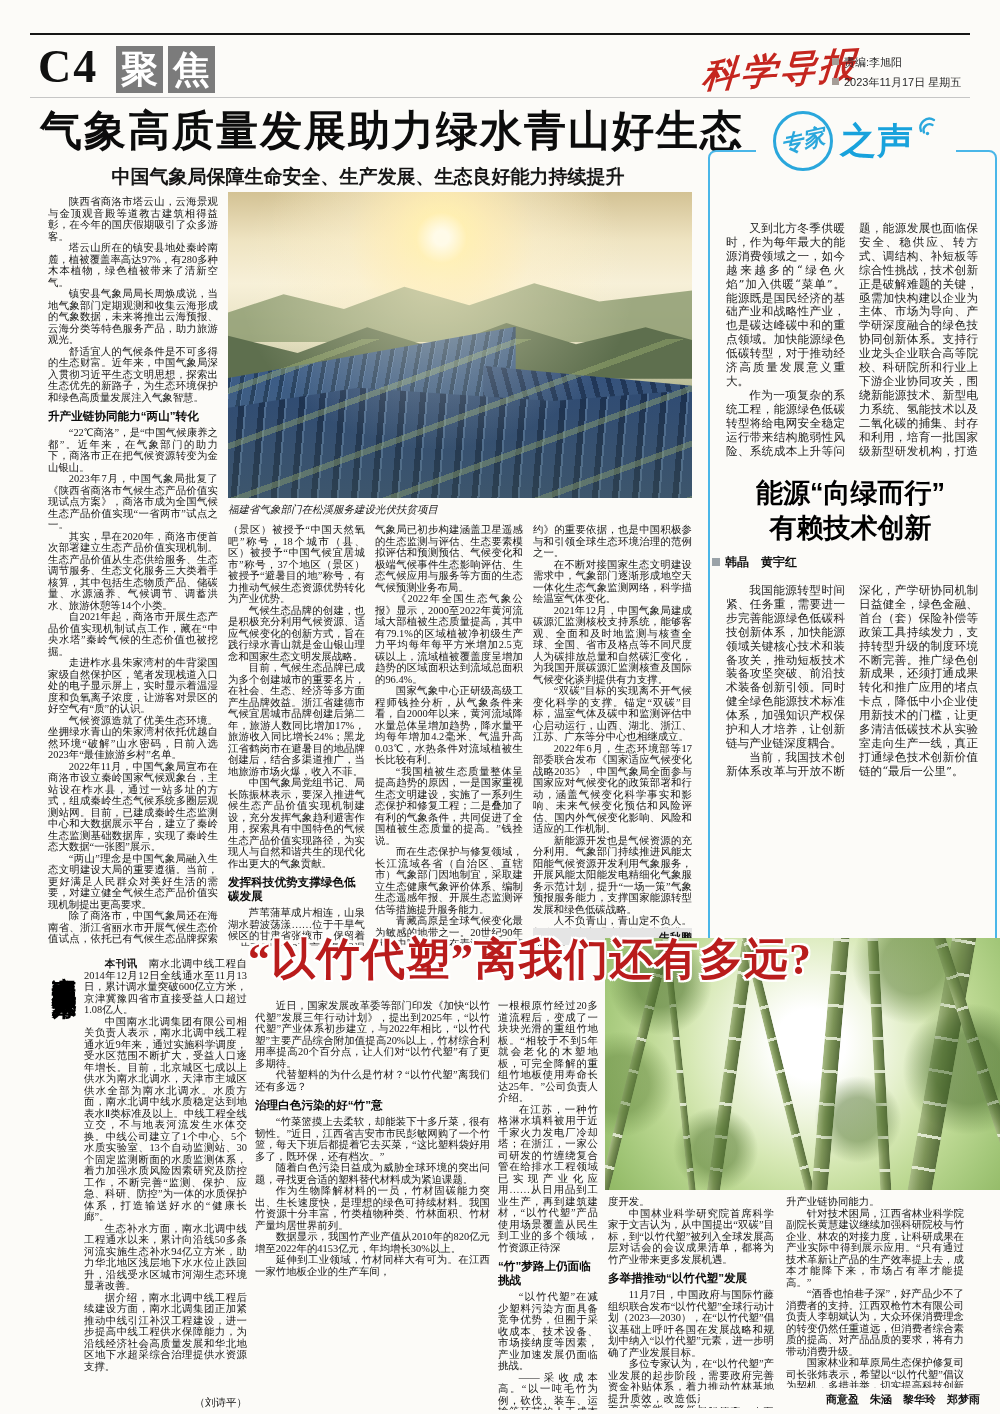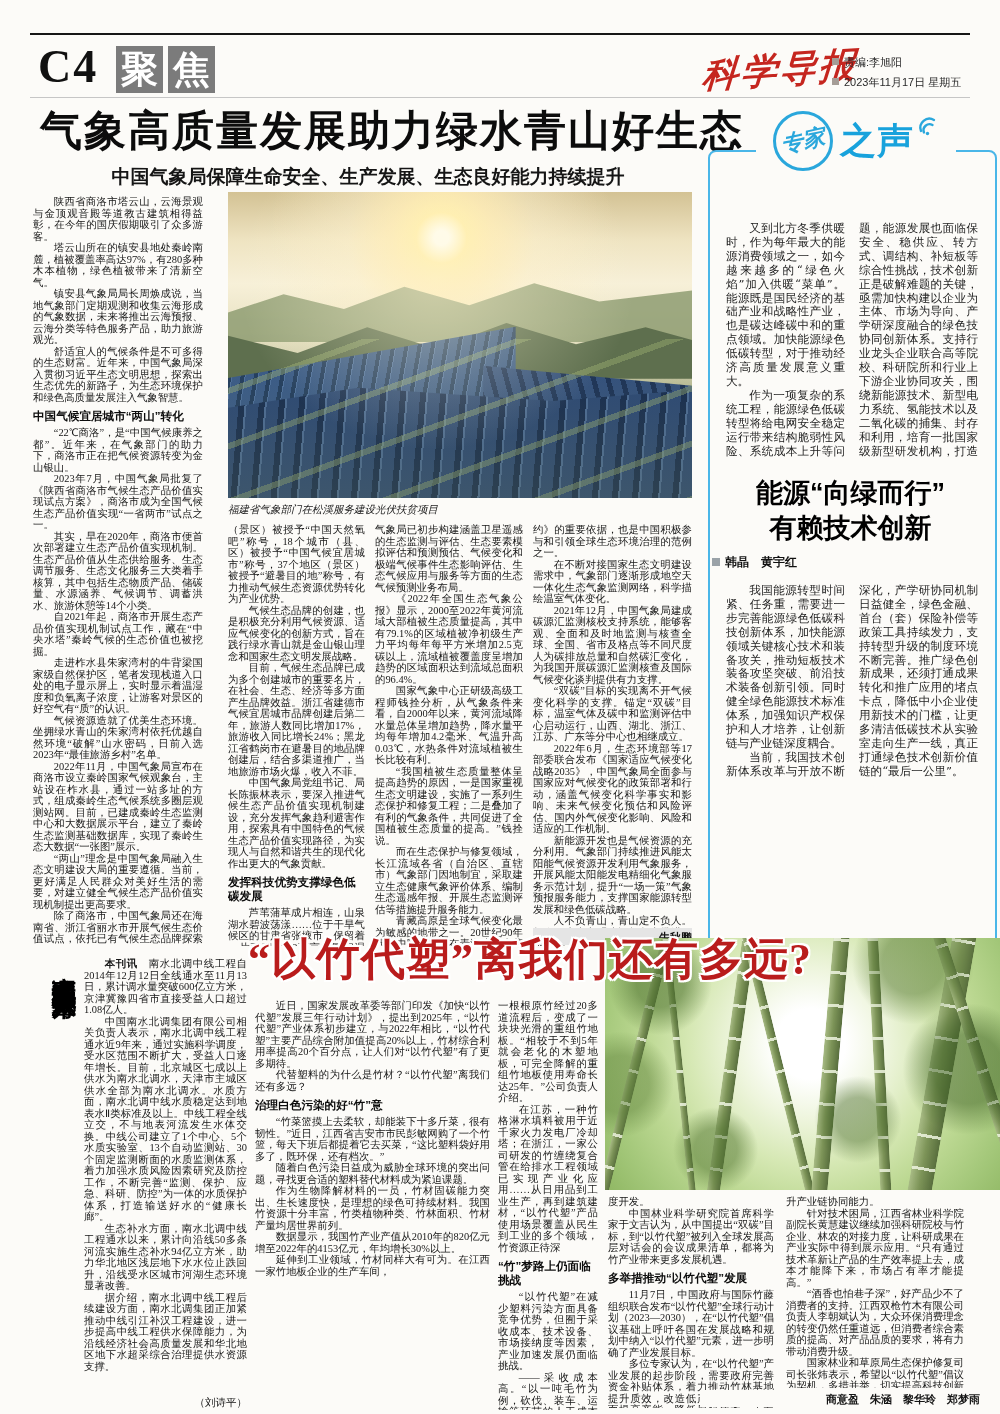--- a/index.html
+++ b/index.html
@@ -43,21 +43,21 @@
         background:repeating-linear-gradient(160deg,transparent 0 46px,rgba(160,180,115,.9) 46px 52px);}
   .ph-haze{inset:0;background:radial-gradient(ellipse at 45% 28%,rgba(255,246,214,.5),transparent 55%),
         linear-gradient(180deg,transparent 60%,rgba(105,120,85,.25));}
   .photo-caption{left:228px;top:503px;width:464px;text-align:left;font-size:10.5px;font-style:italic;color:#222;}
 
   .col{position:absolute;overflow:hidden;font-size:10.4px;line-height:11.5px;text-align:justify;color:#161616;}
   .col p{margin:0;text-indent:2em;}
   .col p.noindent{text-indent:0;}
   .col h4.sub{font-family:"Liberation Sans",sans-serif;font-weight:bold;font-size:11.6px;line-height:14px;
         margin:6px 0 4px;text-indent:0;text-align:left;color:#0c0c0c;}
-  #m-col1{left:33px;top:196px;width:170px;height:748px;}
+  #m-col1{left:48px;top:196px;width:170px;height:748px;}
   #m-col2{left:228px;top:524px;width:137px;height:422px;}
   #m-col3{left:375px;top:524px;width:148px;height:422px;}
   #m-col4{left:533px;top:524px;width:159px;height:422px;}
   .byline-main{left:533px;top:928px;width:159px;text-align:right;font-weight:bold;font-size:11px;background:#e5e5e5;padding-top:2px;}
 
   
   .ev-frame{left:708px;top:150px;width:285px;height:798px;border:2px solid #49b6e8;border-radius:8px;}
   .ev-logo{left:756px;top:106px;width:200px;height:70px;background:#fcfbf8;display:flex;align-items:center;justify-content:center;gap:7px;}
   .ev-circle{width:54px;height:54px;border:3px solid #2aa7dc;border-radius:50%;display:flex;align-items:center;justify-content:center;flex:none;}
   .ev-script{font-family:"DejaVu Serif",serif;font-style:italic;font-weight:bold;font-size:22px;color:#2aa7dc;transform:rotate(-12deg);}
@@ -134,21 +134,21 @@
     <div class="ph-paths"></div>
     <div class="ph-haze"></div>
   </div>
   <div class="abs photo-caption">福建省气象部门在松溪服务建设光伏扶贫项目</div>
 
   <div class="col" id="m-col1">
       <p>陕西省商洛市塔云山，云海景观与金顶观音殿等道教古建筑相得益彰，在今年的国庆假期吸引了众多游客。</p>
       <p>塔云山所在的镇安县地处秦岭南麓，植被覆盖率高达97%，有280多种木本植物，绿色植被带来了清新空气。</p>
       <p>镇安县气象局局长周焕成说，当地气象部门定期观测和收集云海形成的气象数据，未来将推出云海预报、云海分类等特色服务产品，助力旅游观光。</p>
       <p>舒适宜人的气候条件是不可多得的生态财富。近年来，中国气象局深入贯彻习近平生态文明思想，探索出生态优先的新路子，为生态环境保护和绿色高质量发展注入气象智慧。</p>
-      <h4 class="sub">中国气候宜居城市“两山”转化</h4>
+      <h4 class="sub">升产业链协同能力“两山”转化</h4>
       <p>“22℃商洛”，是“中国气候康养之都”。近年来，在气象部门的助力下，商洛市正在把气候资源转变为金山银山。</p>
       <p>2023年7月，中国气象局批复了《陕西省商洛市气候生态产品价值实现试点方案》，商洛市成为全国气候生态产品价值实现“一省两市”试点之一。</p>
       <p>其实，早在2020年，商洛市便首次部署建立生态产品价值实现机制。生态产品价值从生态供给服务、生态调节服务、生态文化服务三大类着手核算，其中包括生态物质产品、储碳量、水源涵养、气候调节、调蓄洪水、旅游休憩等14个小类。</p>
       <p>自2021年起，商洛市开展生态产品价值实现机制试点工作，藏在“中央水塔”秦岭气候的生态价值也被挖掘。</p>
       <p>走进柞水县朱家湾村的牛背梁国家级自然保护区，笔者发现栈道入口处的电子显示屏上，实时显示着温湿度和负氧离子浓度，让游客对景区的好空气有“质”的认识。</p>
       <p>气候资源造就了优美生态环境。坐拥绿水青山的朱家湾村依托优越自然环境“破解”山水密码，日前入选2023年“最佳旅游乡村”名单。</p>
       <p>2022年11月，中国气象局宣布在商洛市设立秦岭国家气候观象台，主站设在柞水县，通过一站多址的方式，组成秦岭生态气候系统多圈层观测站网。目前，已建成秦岭生态监测中心和大数据展示平台，建立了秦岭生态监测基础数据库，实现了秦岭生态大数据“一张图”展示。</p>
       <p>“两山”理念是中国气象局融入生态文明建设大局的重要遵循。当前，更好满足人民群众对美好生活的需要，对建立健全气候生态产品价值实现机制提出更高要求。</p>
       <p>除了商洛市，中国气象局还在海南省、浙江省丽水市开展气候生态价值试点，依托已有气候生态品牌探索建立气候生态产品价值实现机制，充分发挥气候生态品牌创建示范对象的示范引领作用，促进地方气候资源挖掘应用、旅游产品设计和城市形象塑造，实现了气象服务与地方经济社会发展的有效融合，助力地方经济产业发展。</p>
     </div>

